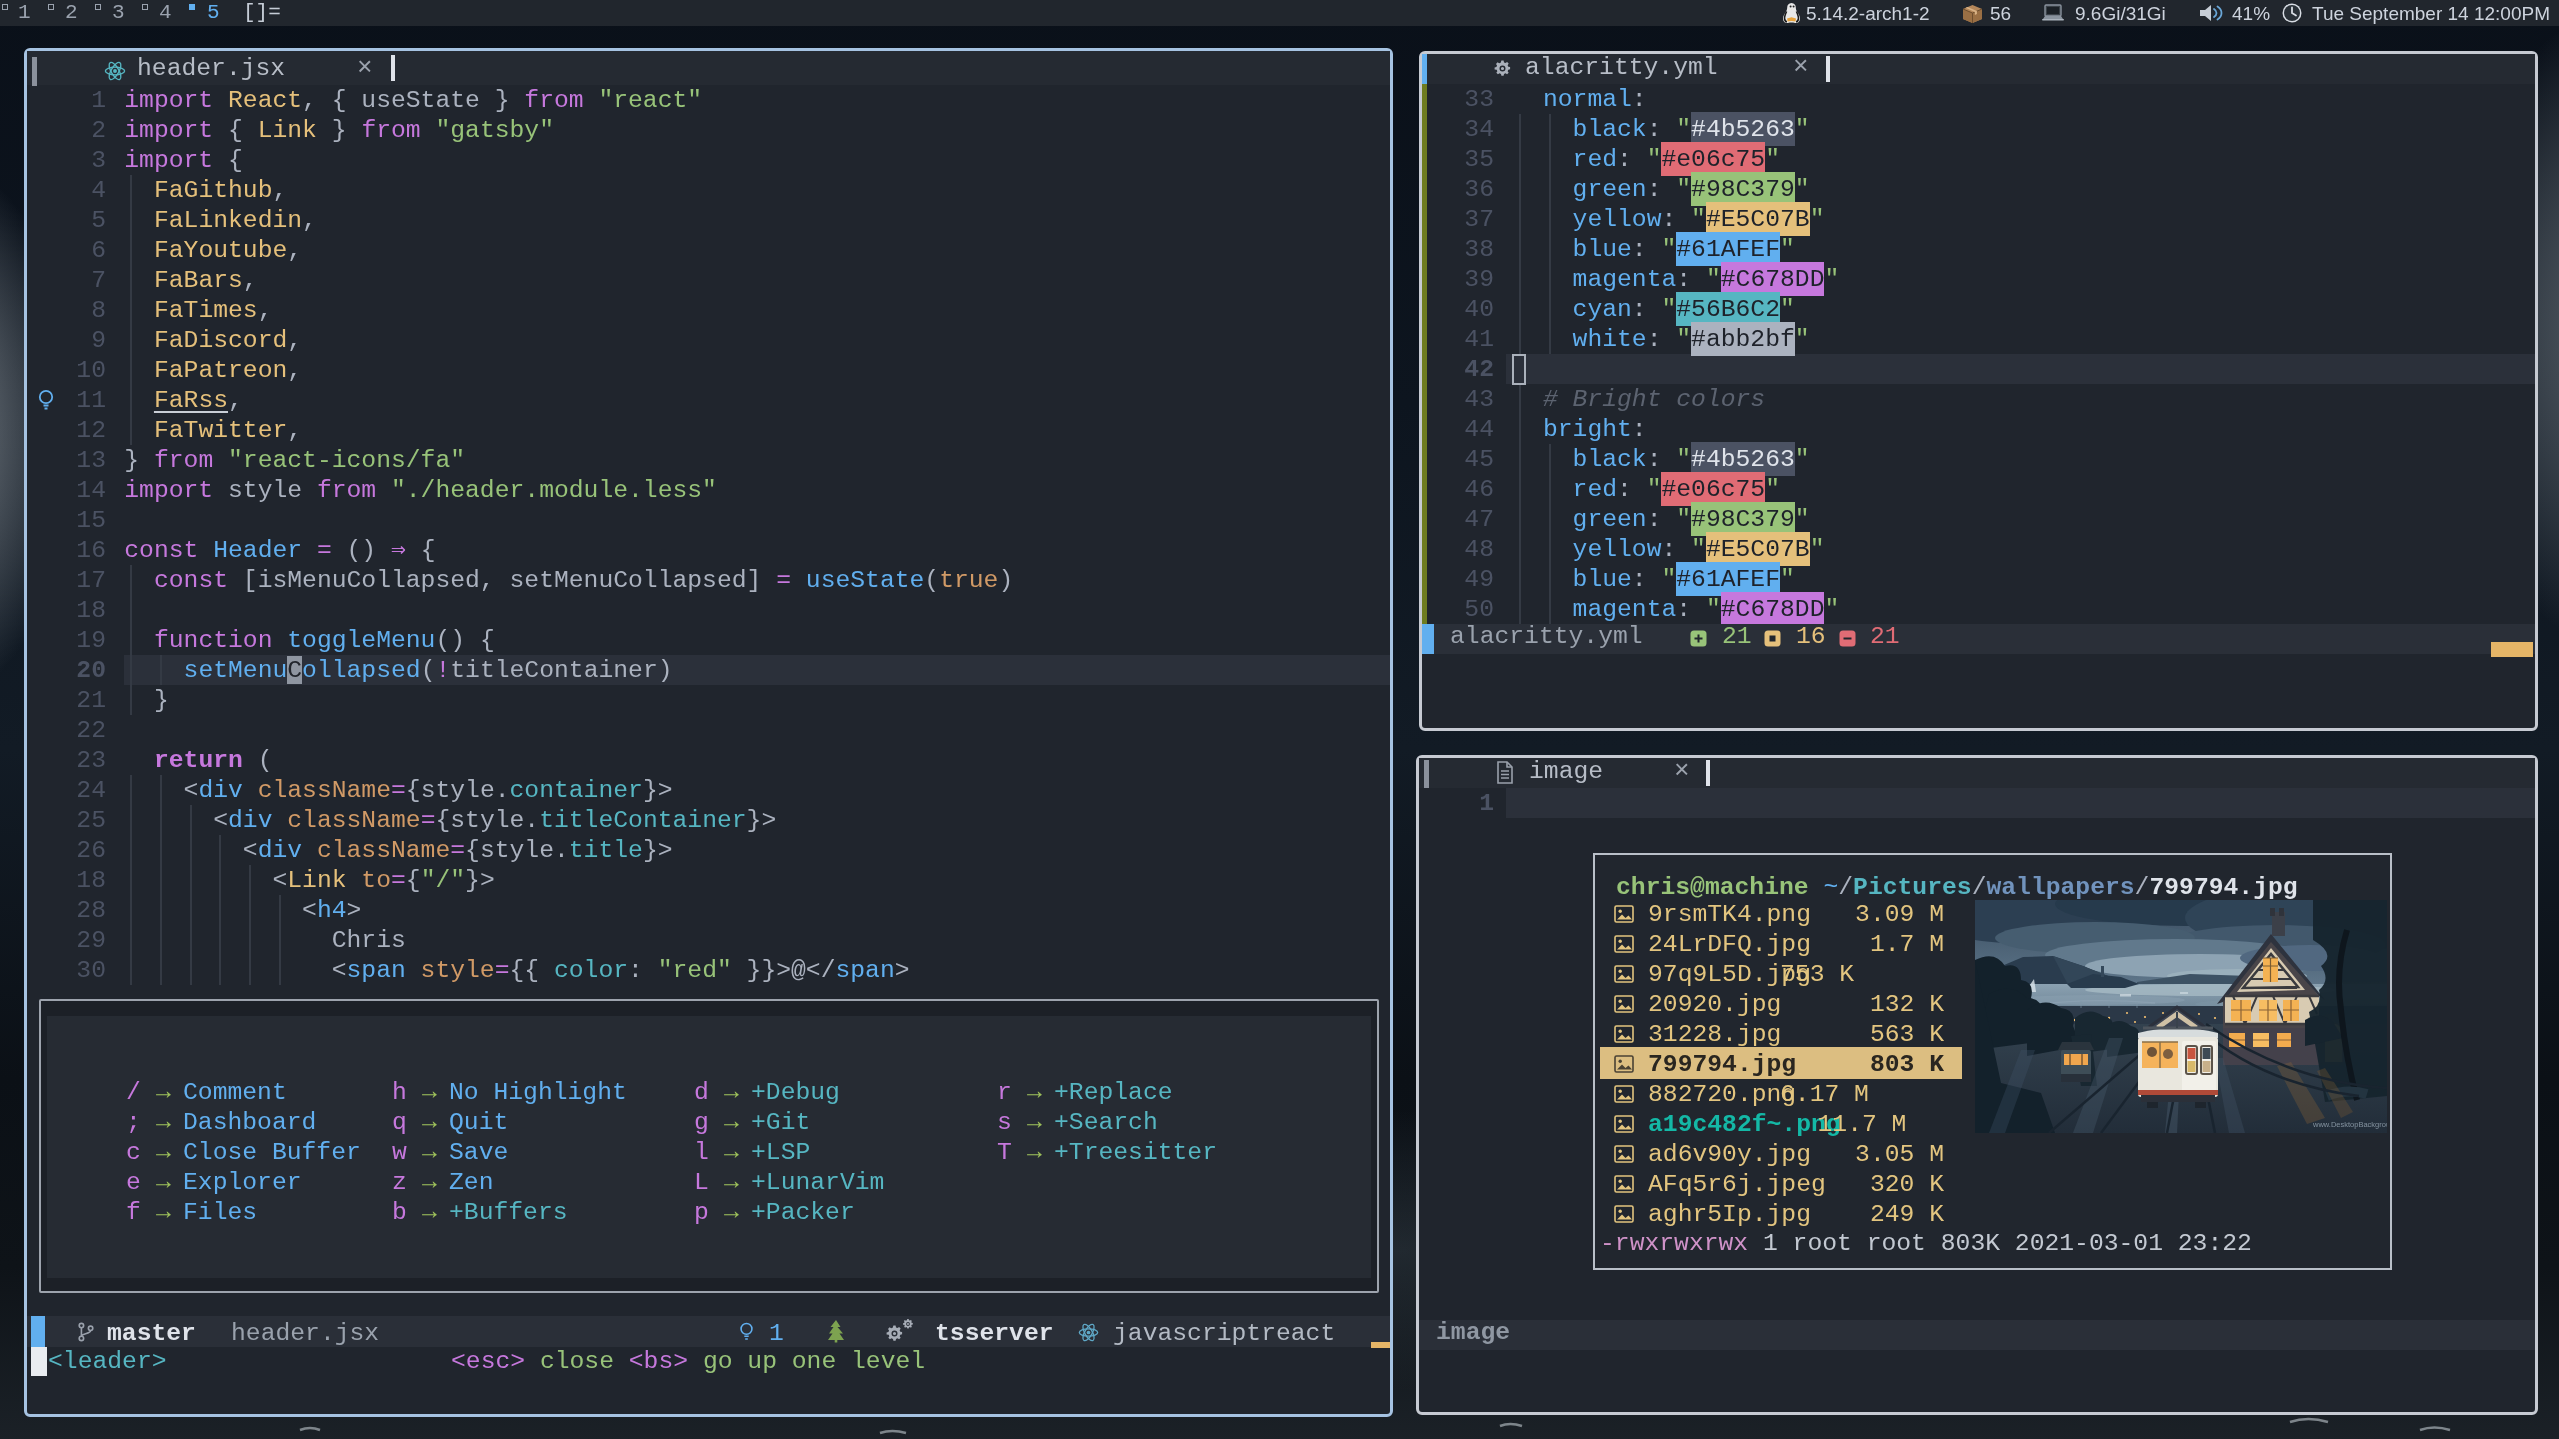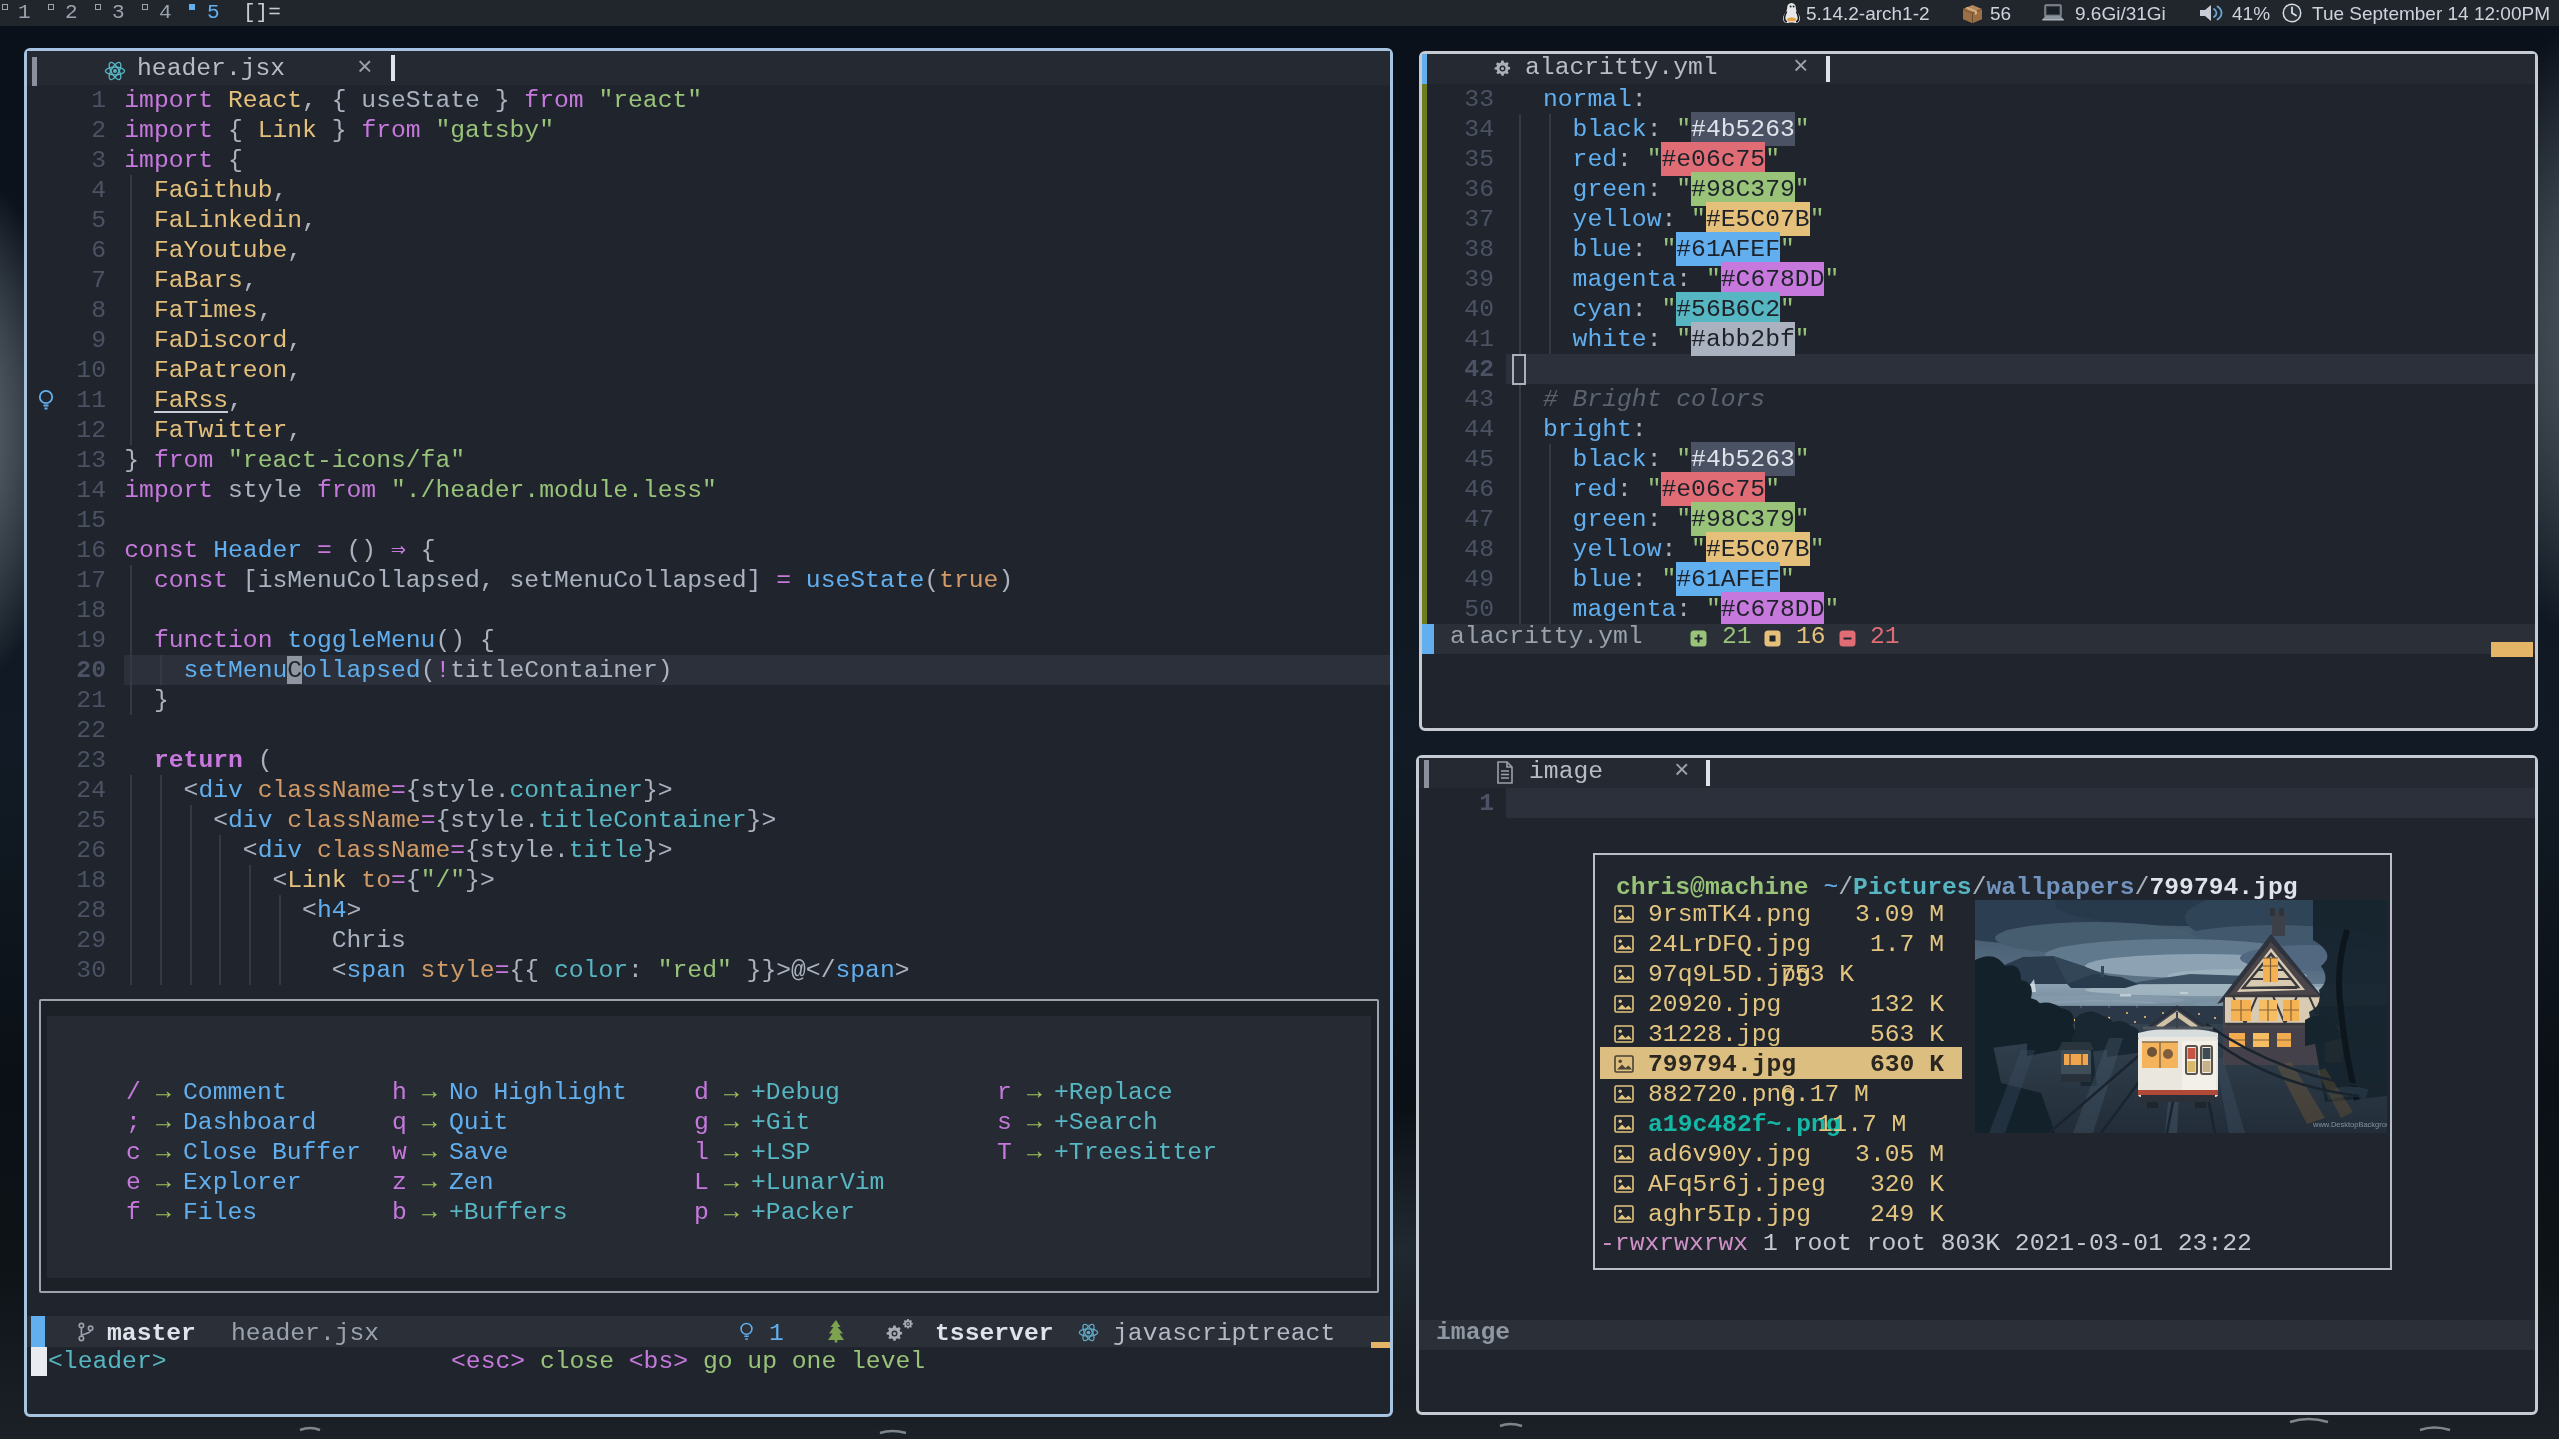--- a/index.html
+++ b/index.html
@@ -400,21 +400,21 @@
   </svg>
 <div class="a" style="left:1648px;top:1020px;color:#e3c57f;font-size:24.7px;font-weight:normal;font-family:'Liberation Mono',monospace;white-space:nowrap;">31228.jpg</div>
 <div class="a" style="left:1780px;top:1020px;color:#e3c57f;font-size:24.7px;font-weight:normal;font-family:'Liberation Mono',monospace;white-space:nowrap;width:164px;text-align:right">563 K</div>
 <div class="a" style="left:1600px;top:1047px;width:362px;height:32px;background:#dcbe81"></div>
 <svg class="a" style="left:1614px;top:1055px" width="20" height="18" viewBox="0 0 20 18">
 <rect x="1" y="1" width="18" height="16" rx="1.5" fill="none" stroke="#4a4234" stroke-width="1.6"></rect>
 <circle cx="6.2" cy="6.2" r="1.7" fill="#4a4234"></circle>
 <path d="M3 14.5l5-5 3.5 3.5 3-2.5 3.5 4z" fill="#4a4234"></path>
   </svg>
 <div class="a" style="left:1648px;top:1050px;color:#2a2620;font-size:24.7px;font-weight:bold;font-family:'Liberation Mono',monospace;white-space:nowrap;">799794.jpg</div>
-<div class="a" style="left:1780px;top:1050px;color:#2a2620;font-size:24.7px;font-weight:bold;font-family:'Liberation Mono',monospace;white-space:nowrap;width:164px;text-align:right">630 K</div>
+<div class="a" style="left:1780px;top:1050px;color:#2a2620;font-size:24.7px;font-weight:bold;font-family:'Liberation Mono',monospace;white-space:nowrap;width:164px;text-align:right">803 K</div>
 <svg class="a" style="left:1614px;top:1085px" width="20" height="18" viewBox="0 0 20 18">
 <rect x="1" y="1" width="18" height="16" rx="1.5" fill="none" stroke="#e3c57f" stroke-width="1.6"></rect>
 <circle cx="6.2" cy="6.2" r="1.7" fill="#e3c57f"></circle>
 <path d="M3 14.5l5-5 3.5 3.5 3-2.5 3.5 4z" fill="#e3c57f"></path>
   </svg>
 <div class="a" style="left:1648px;top:1080px;color:#e3c57f;font-size:24.7px;font-weight:normal;font-family:'Liberation Mono',monospace;white-space:nowrap;">882720.png</div>
 <div class="a" style="left:1780px;top:1080px;color:#e3c57f;font-size:24.7px;font-weight:normal;font-family:'Liberation Mono',monospace;white-space:nowrap;width:164px;text-align:left">6.17 M</div>
 <svg class="a" style="left:1614px;top:1115px" width="20" height="18" viewBox="0 0 20 18">
 <rect x="1" y="1" width="18" height="16" rx="1.5" fill="none" stroke="#e3c57f" stroke-width="1.6"></rect>
 <circle cx="6.2" cy="6.2" r="1.7" fill="#e3c57f"></circle>

